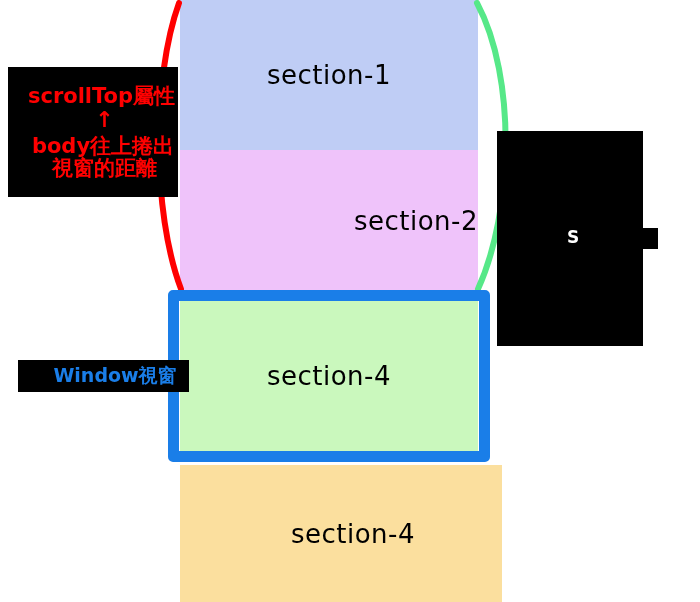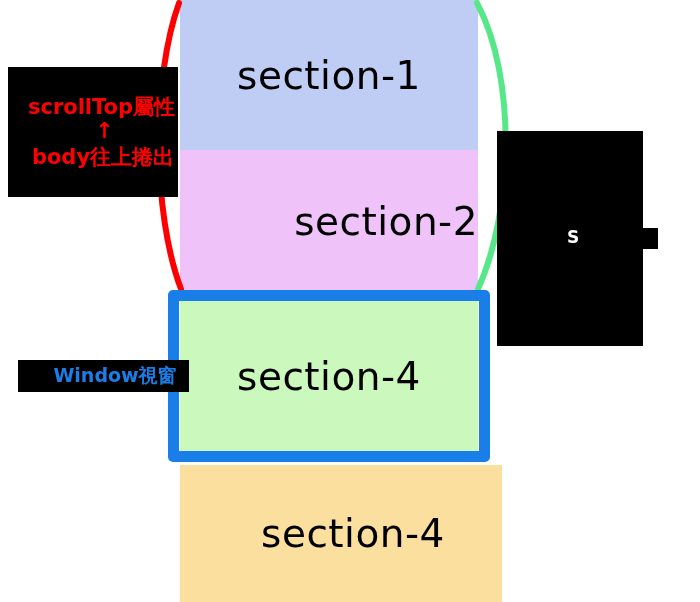--- a/index.html
+++ b/index.html
@@ -10,21 +10,21 @@
     overflow:hidden;
   }
   #stage{position:relative;width:700px;height:602px;}
 
   
   .section{
     position:absolute;
     left:180px;width:298px;
     display:flex;align-items:center;justify-content:center;
     color:#000;
-    font-size:39px;
+    font-size:26px;
     font-weight:400;
     letter-spacing:0.5px;
     font-family:"DejaVu Sans","Liberation Sans",sans-serif;
   }
   #sec1{top:0px;height:150px;}
   #sec2{top:150px;height:142px;justify-content:flex-end;}
   #sec3{top:300px;height:152px;}
   #sec4{top:465px;height:137px;padding-left:24px;}
 
   
@@ -109,20 +109,21 @@
     <path d="M 179 3 C 152 78, 152 212, 181 289" fill="none" stroke="#ff0000" stroke-width="6" stroke-linecap="round"></path>
     <path d="M 477 3 C 517 78, 513 212, 478 289" fill="none" stroke="#56e888" stroke-width="6" stroke-linecap="round"></path>
   </svg>
 
   <div id="window-frame" style="border-color: rgb(26, 126, 232);"></div>
 
   <div class="plate" id="note-scrolltop">
     <div class="line l1">scrollTop屬性</div>
     <div class="arrow">↑</div>
     <div class="line l2">body往上捲出</div>
+    <div class="line l3">視窗的距離</div>
   </div>
 
   <div class="plate" id="note-window">
     <span>Window視窗</span>
   </div>
 
   <div class="plate" id="note-right">
     <span class="rtext">Sc</span>
   </div>
   <div id="redaction-bar"></div>

